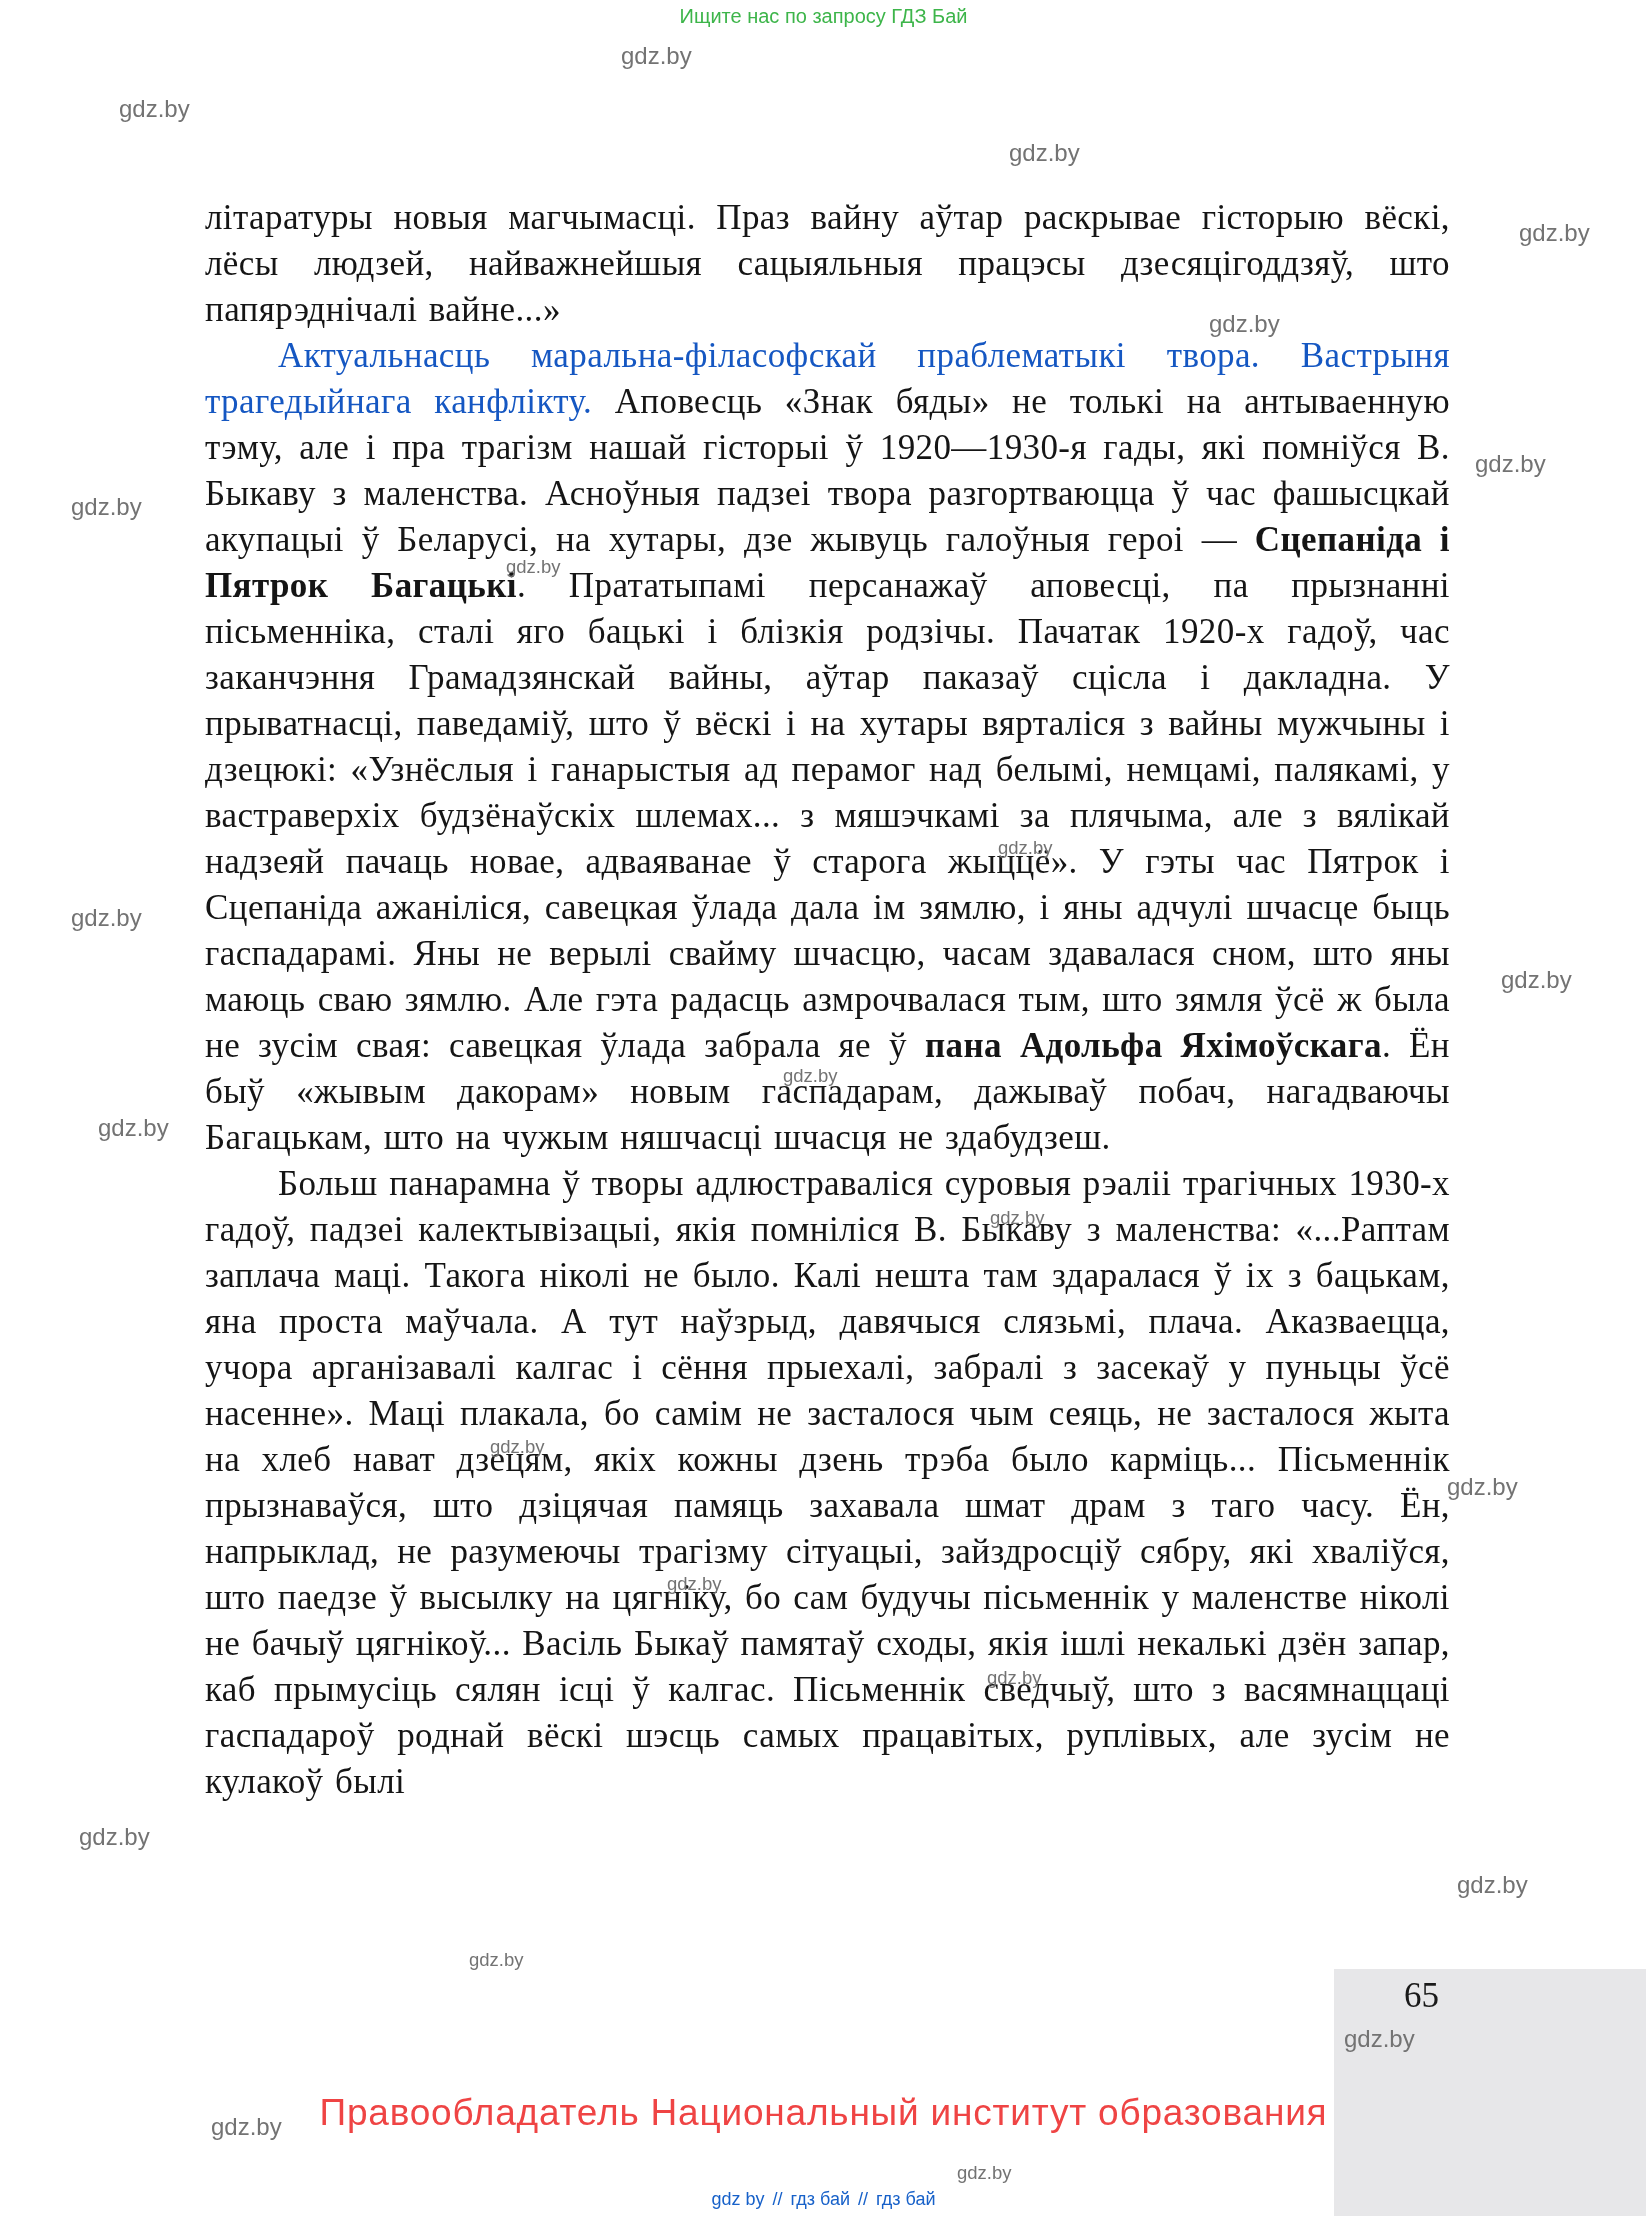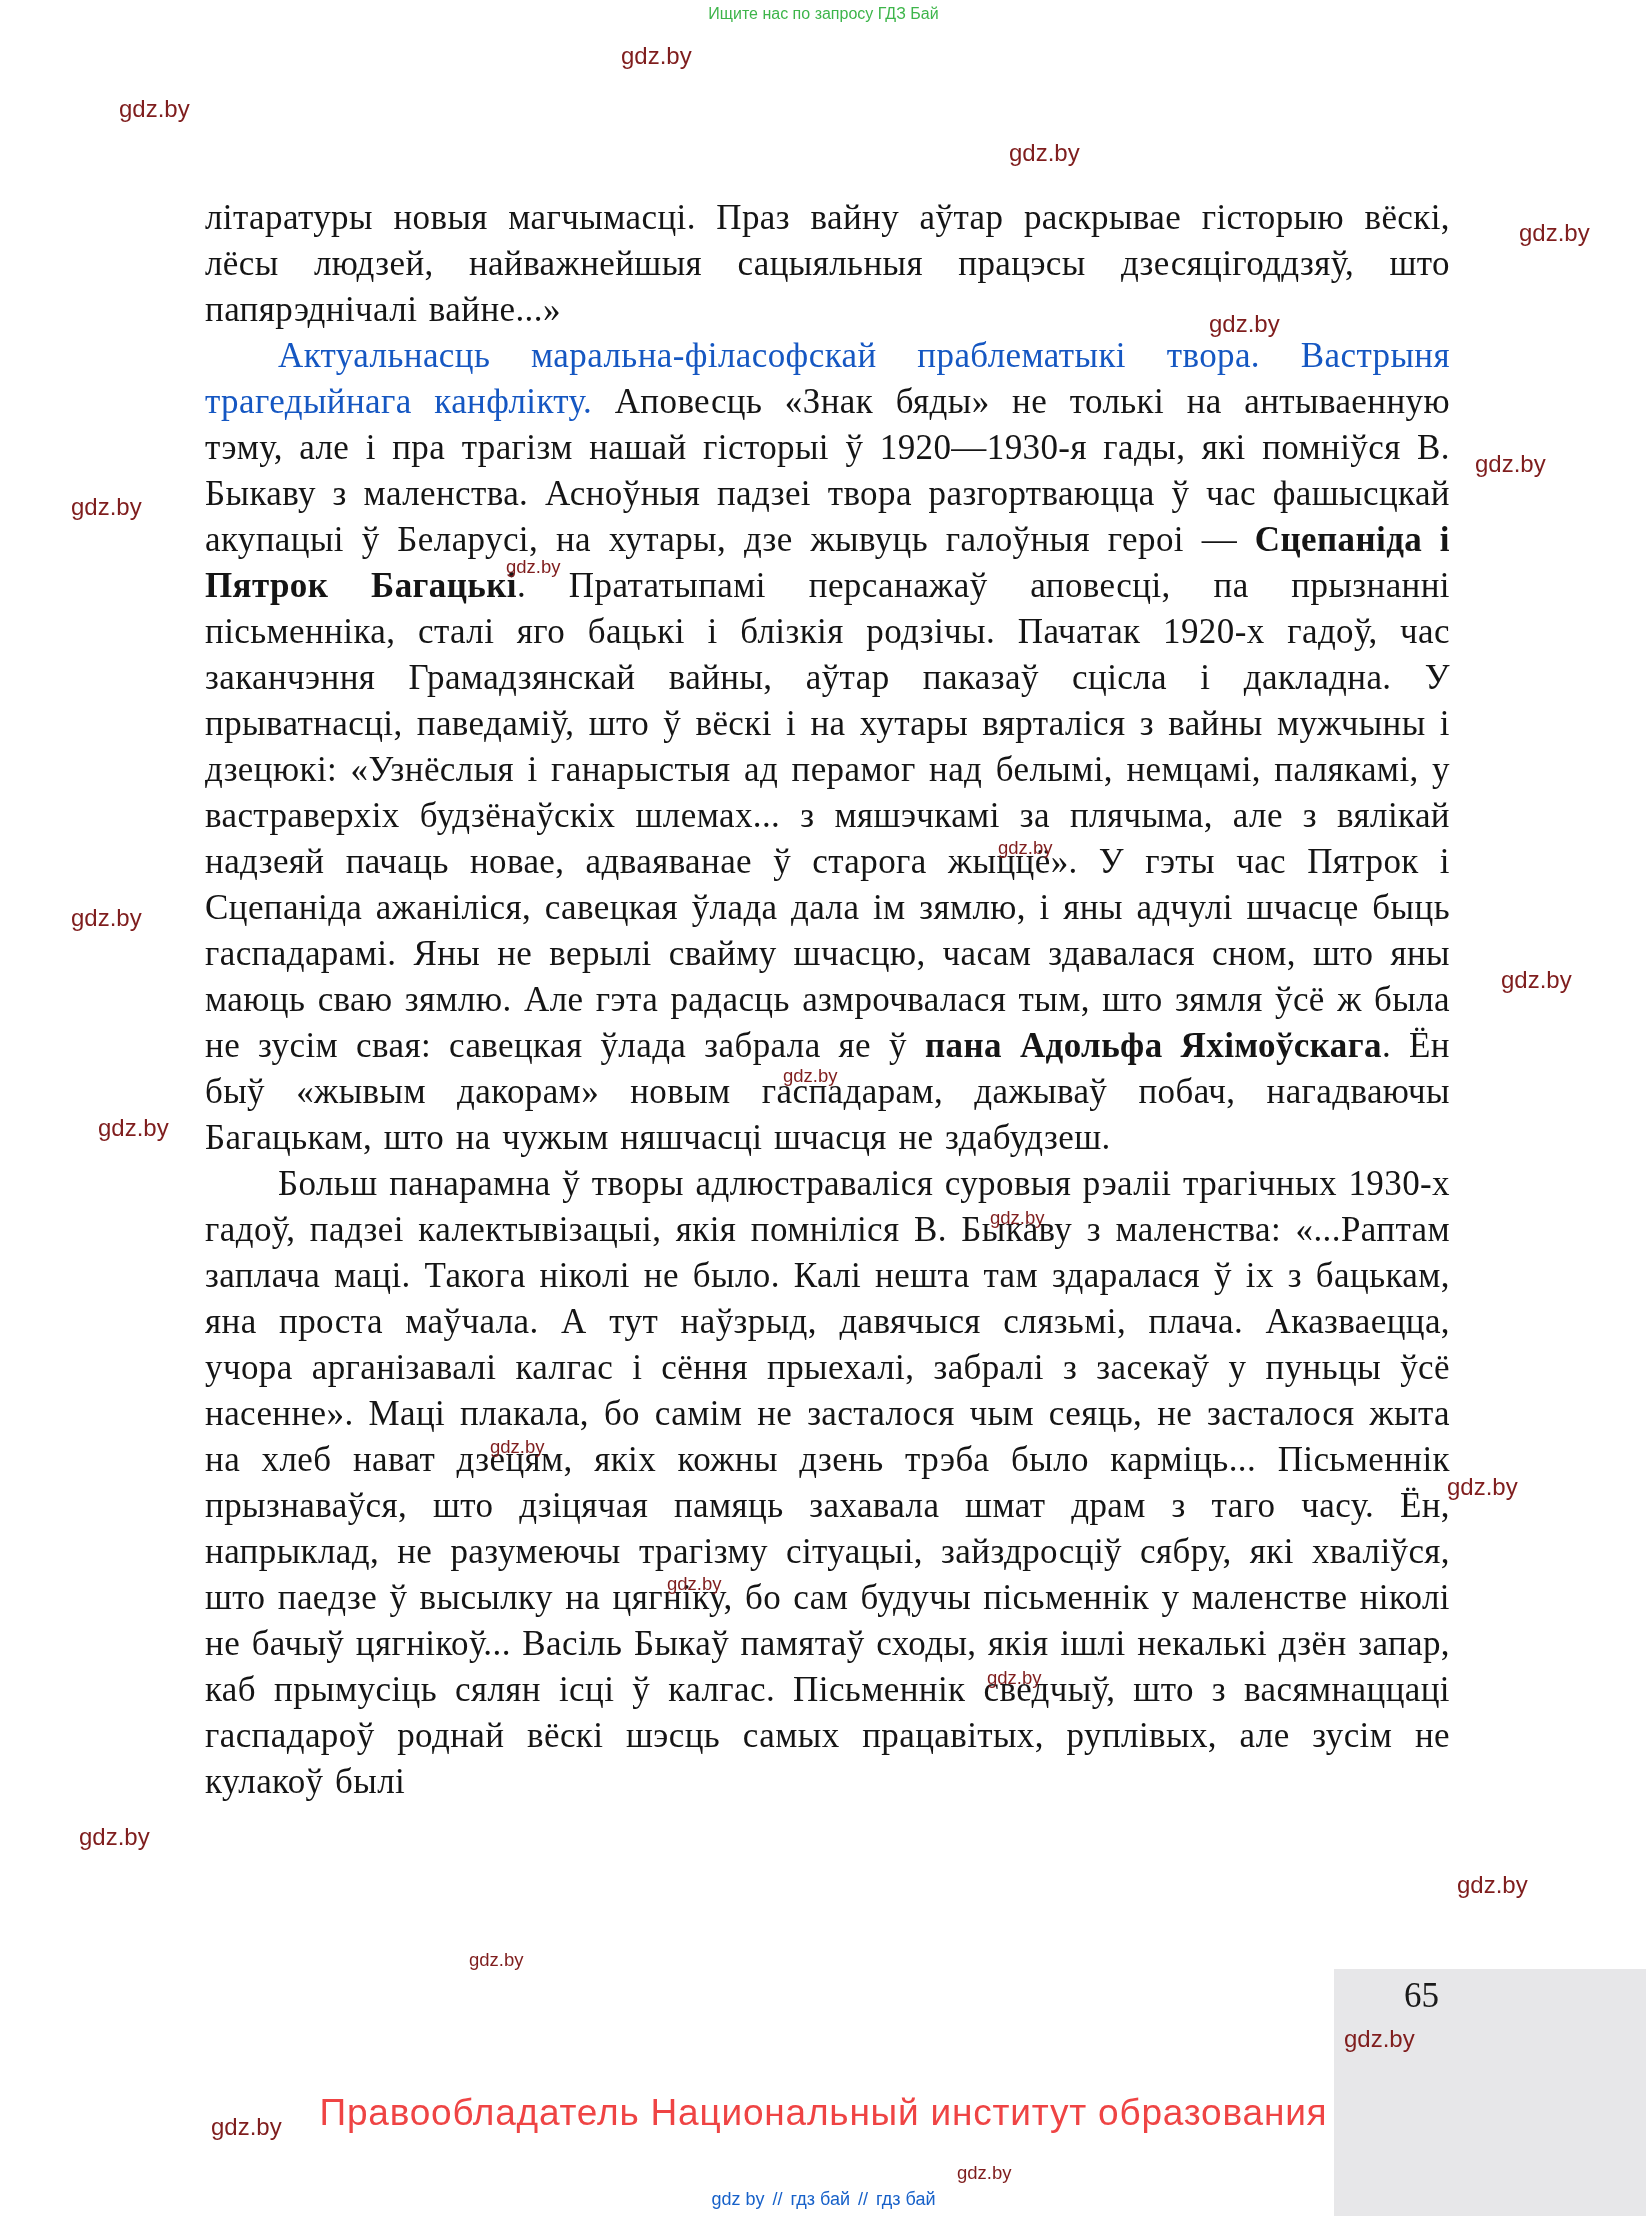--- a/index.html
+++ b/index.html
@@ -3,25 +3,25 @@
 <meta charset="utf-8">
 <style>
   html,body { margin:0; padding:0; background:#9a9a9a; }
   #page {
     position:relative; width:1647px; height:2216px; margin:0 auto;
     background:#ffffff; overflow:hidden;
     font-family:"Liberation Serif", serif; color:#151515;
   }
   .promo {
     position:absolute; top:4.8px; left:0; right:0; text-align:center;
-    font-family:"Liberation Sans", sans-serif; font-size:16px; color:#3db54a;
+    font-family:"Liberation Sans", sans-serif; font-size:20px; color:#3db54a;
     z-index:6;
   }
   .wm {
-    position:absolute; color:#7f1d1d; z-index:5;
+    position:absolute; color:#737373; z-index:5;
     font-family:"Liberation Sans", sans-serif; white-space:nowrap;
   }
   .wm.lg { font-size:24px; }
   .wm.sm { font-size:18.5px; }
   .text-block {
     position:absolute; left:161px; top:195px; width:1245px;
     font-size:35px; line-height:46px; text-align:justify;
     letter-spacing:0.4px; word-spacing:2.4px; z-index:1;margin-left:44px;
   }
   .text-block p { margin:0; padding:0; }

